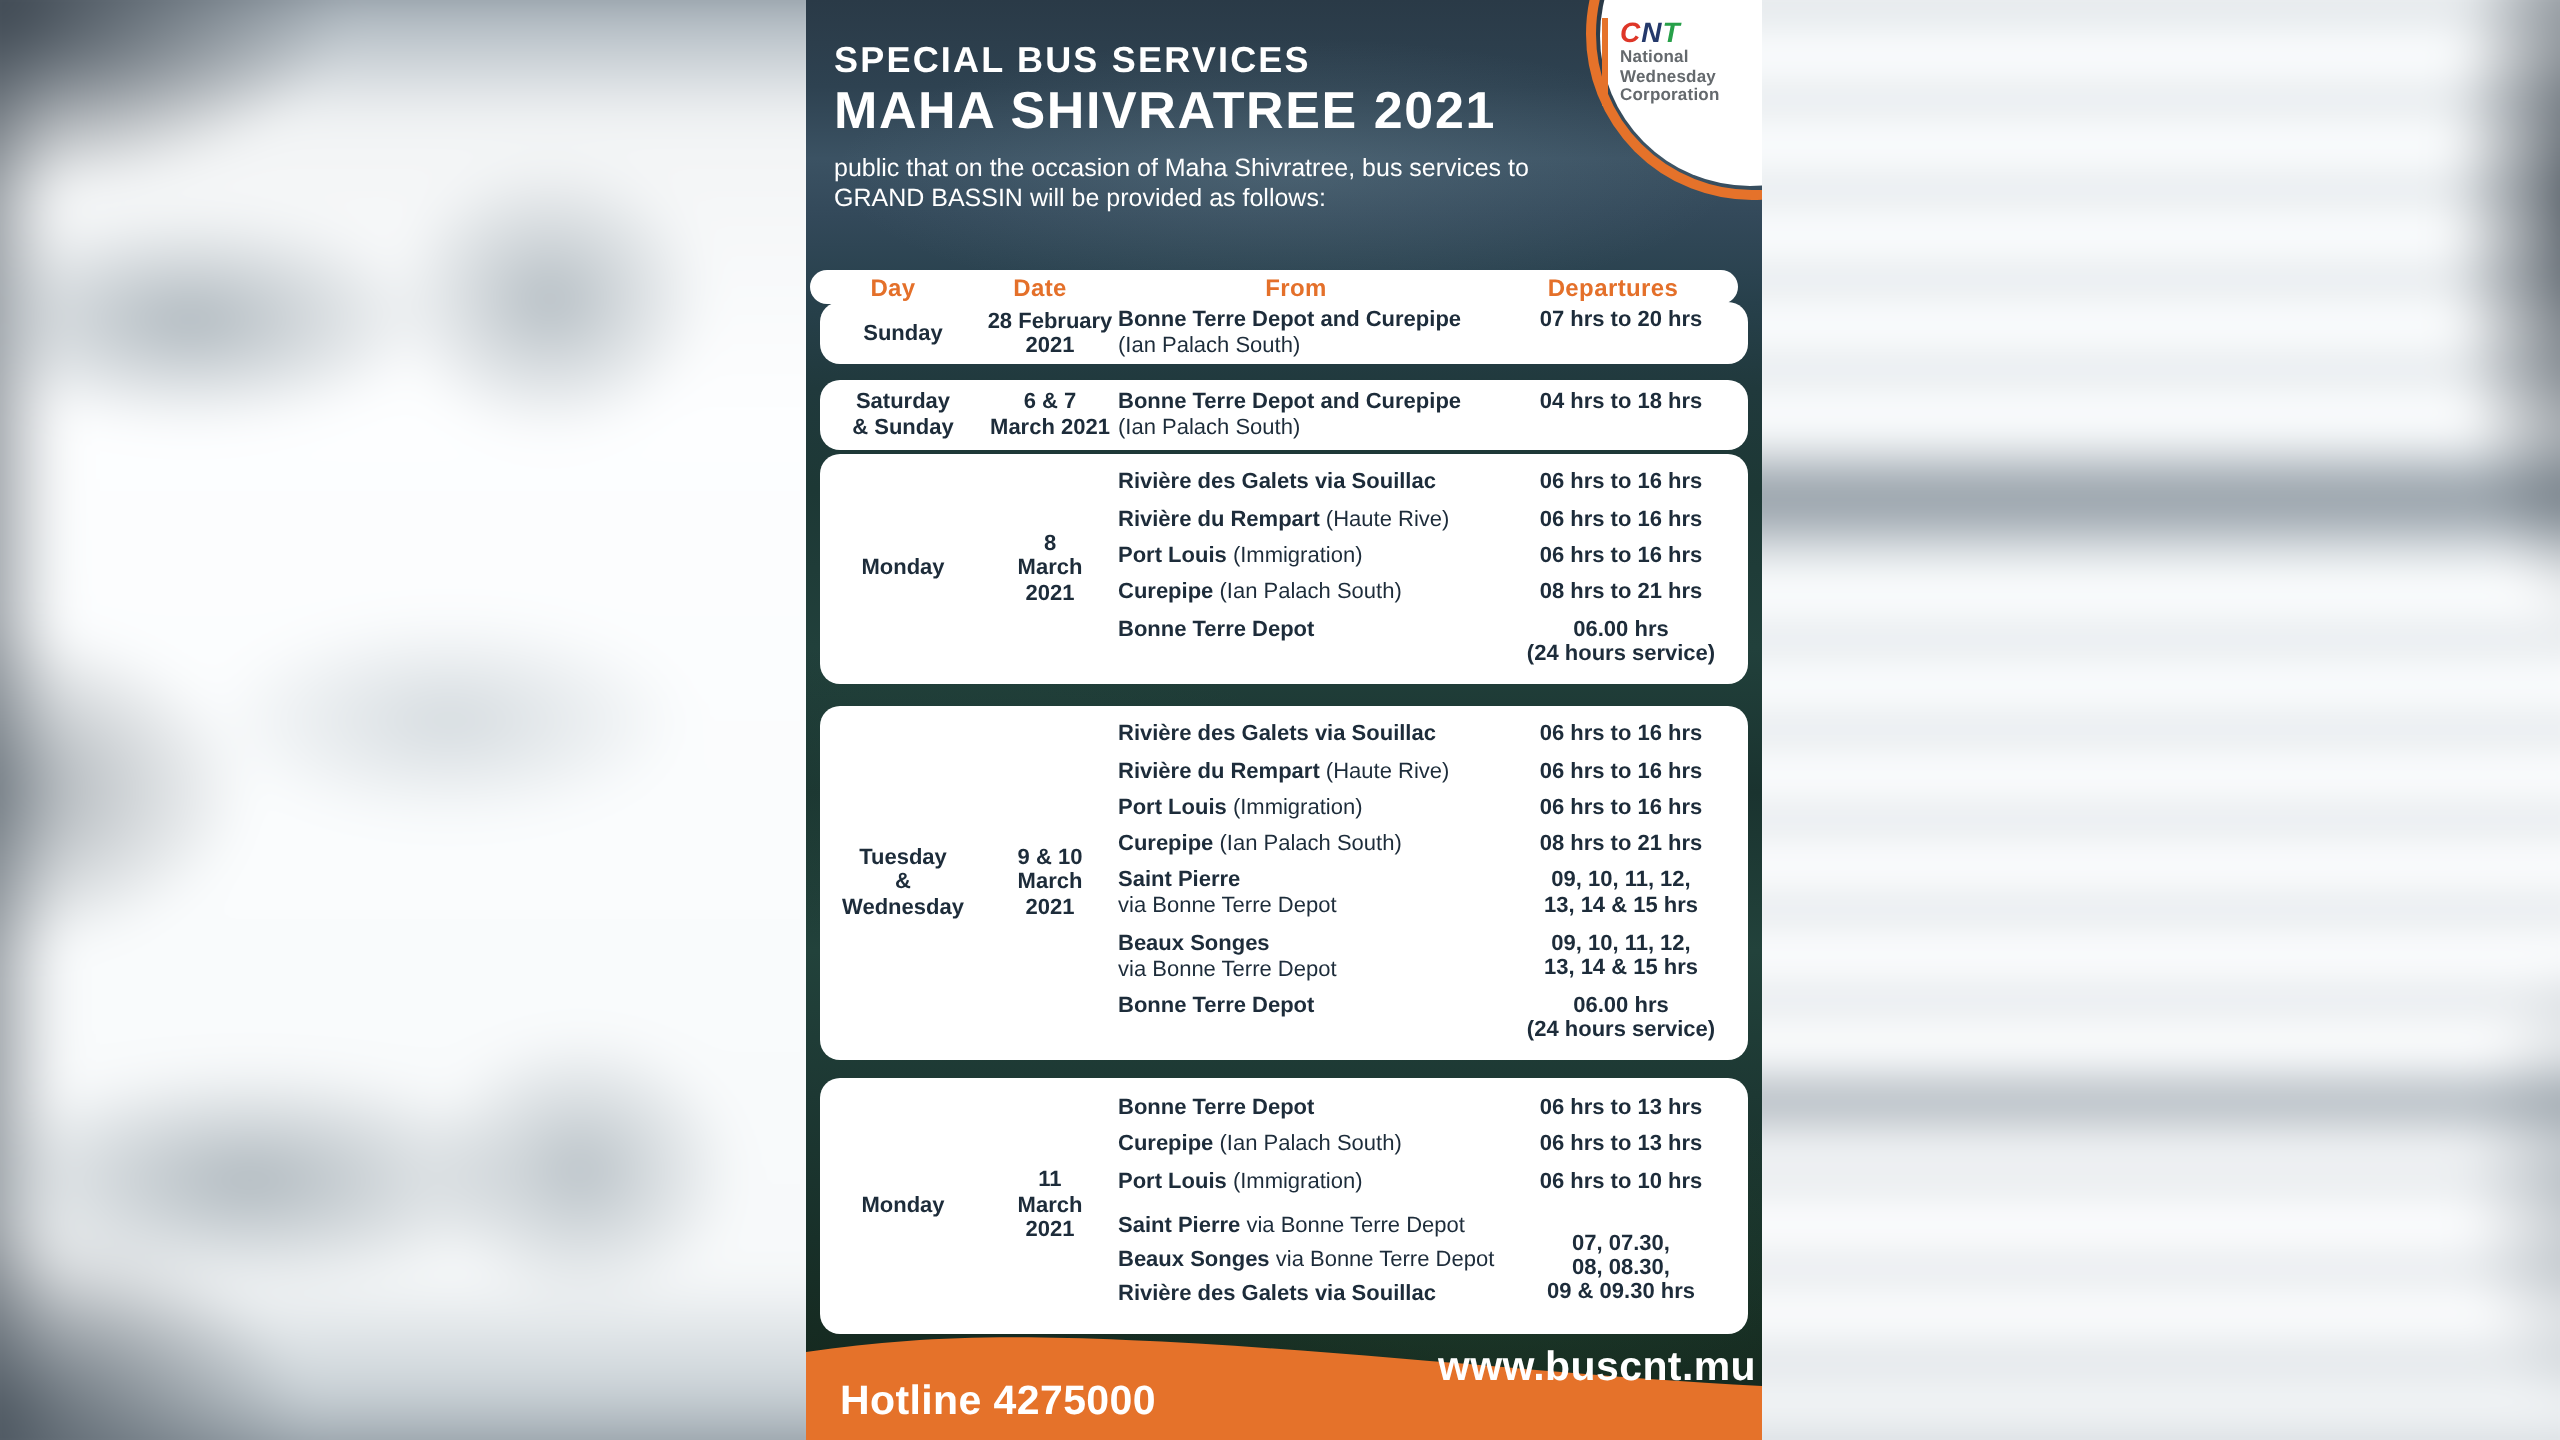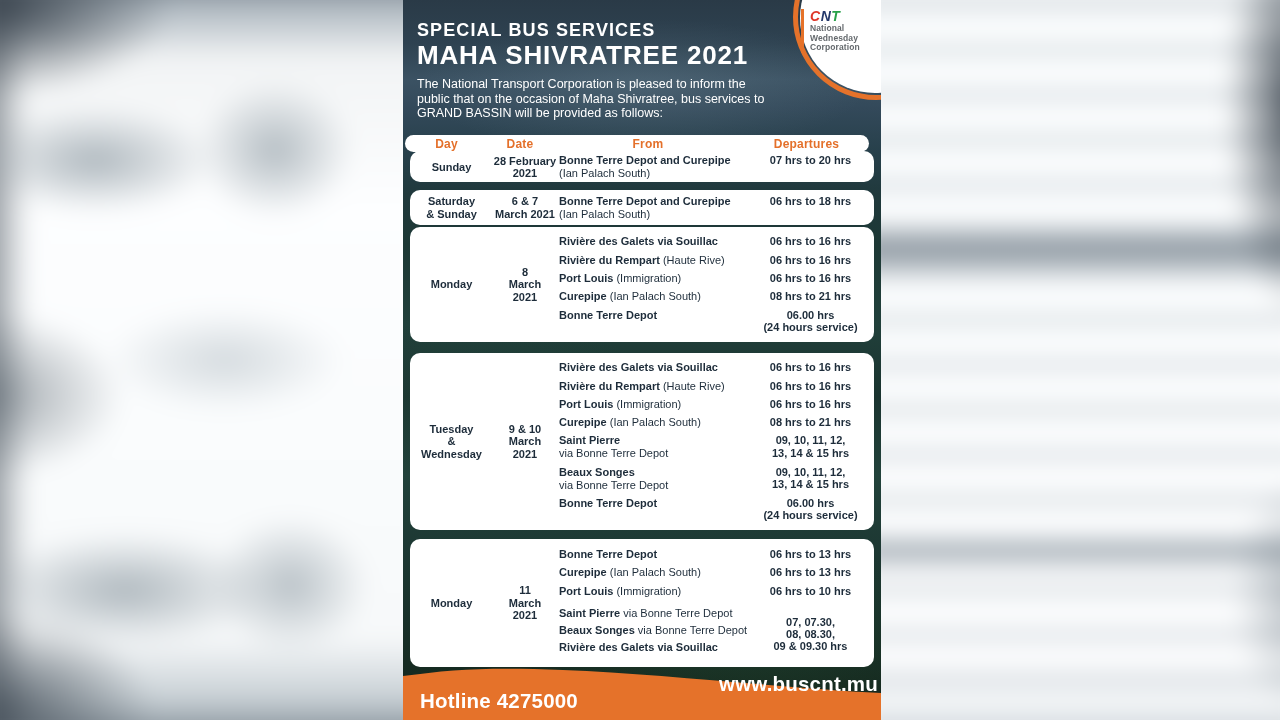--- a/index.html
+++ b/index.html
@@ -111,21 +111,20 @@
     <div class="logo-text">
       <div class="cnt-line"><span class="cnt-c">C</span><span class="cnt-n">N</span><span class="cnt-t">T</span></div>
       <div class="corp-line">National</div>
       <div class="corp-line">Wednesday</div>
       <div class="corp-line">Corporation</div>
     </div>
 
     <div class="eyebrow">SPECIAL BUS SERVICES</div>
     <div class="title">MAHA SHIVRATREE 2021</div>
     <div class="intro">
-      <div>The National Transport Corporation is pleased to inform the</div>
       <div>public that on the occasion of Maha Shivratree, bus services to</div>
       <div><span class="b">GRAND BASSIN</span><span> will be provided as follows:</span></div>
     </div>
 
     <div class="thead">
       <span>Day</span>
       <span>Date</span>
       <span>From</span>
       <span>Departures</span>
     </div>
@@ -160,21 +159,21 @@
             <div class="">6 &amp; 7</div>
             <div class="">March 2021</div>
           </div>
           <div class="rows">
             <div class="t-row">
               <div class="from-cell">
                 <div class="from-line"><span class="fb">Bonne Terre Depot and Curepipe</span></div>
                 <div class="from-line"><span class="fr">(Ian Palach South)</span></div>
               </div>
               <div class="dep-cell">
-                <div class="dep-line">06 hrs to 18 hrs</div>
+                <div class="dep-line">04 hrs to 18 hrs</div>
               </div>
             </div>
           </div>
         </div>
         <div class="block b2">
           <div class="cell">
             <div class="">Monday</div>
           </div>
           <div class="cell">
             <div class="">8</div>

